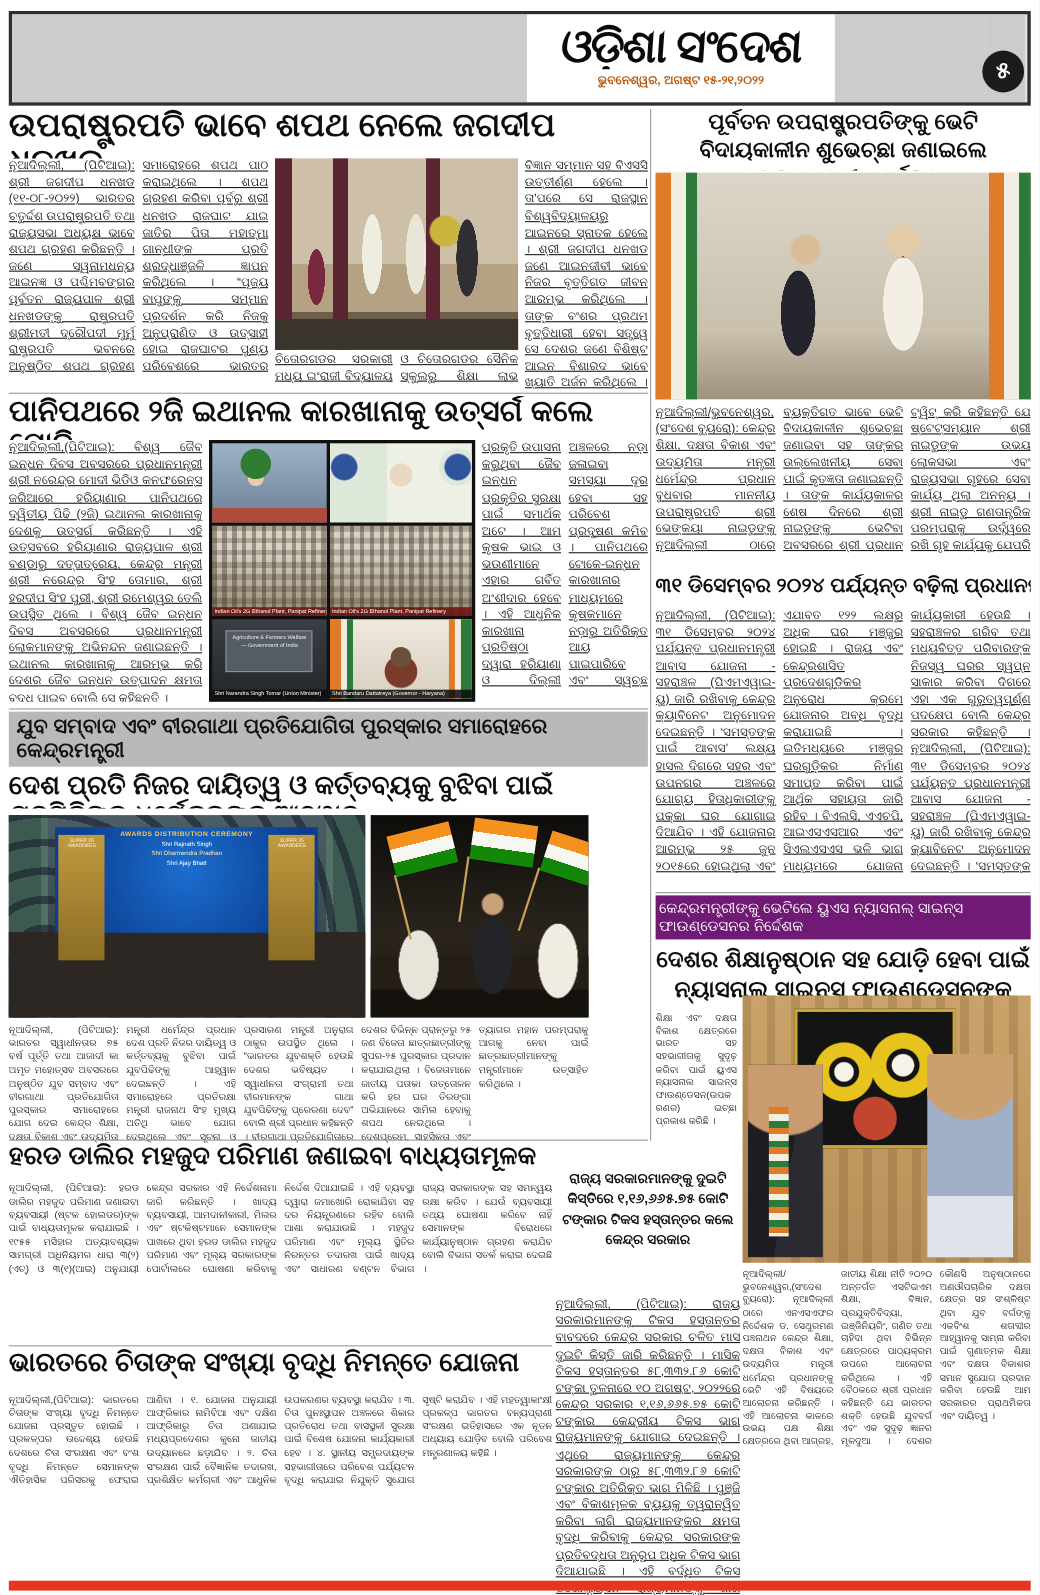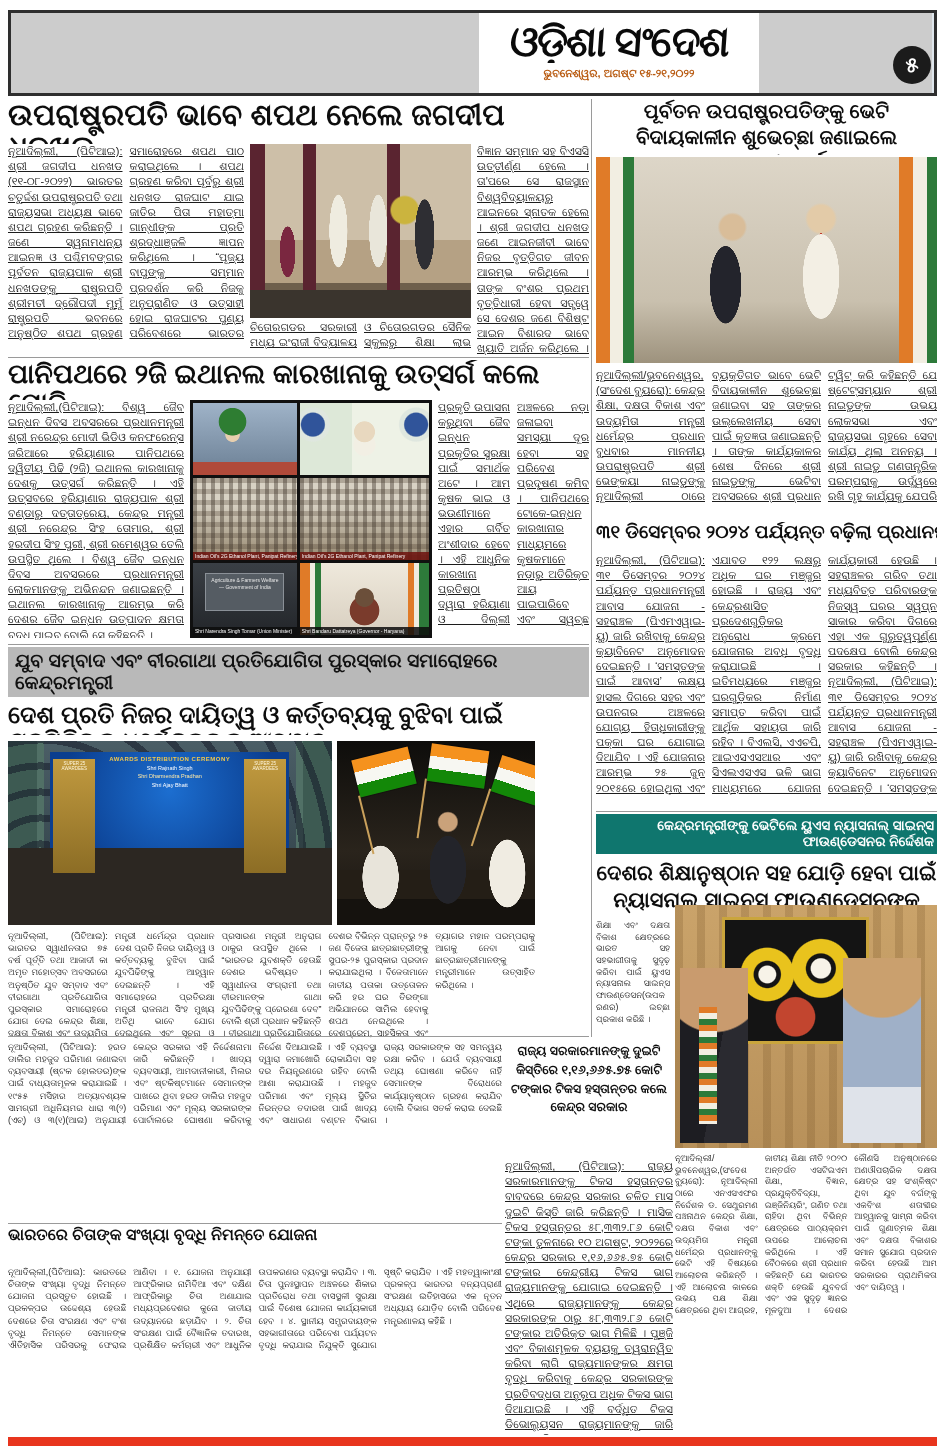--- a/index.html
+++ b/index.html
@@ -4,21 +4,21 @@
 <style>
   html,body{margin:0;padding:0;background:#e9e9e9;}
   .page{position:relative;width:945px;height:1450px;background:#ffffff;
         font-family:"Liberation Sans","DejaVu Sans",sans-serif;overflow:hidden;margin:0 auto;}
   .abs{position:absolute;}
   .rule-h{position:absolute;height:1px;background:#9a9a9a;}
   .rule-v{position:absolute;width:1px;background:#9a9a9a;}
   .headline{font-weight:bold;color:#0d0d0d;line-height:1.08;overflow:hidden;}
   .body-text{text-align:justify;color:#1c1c1c;overflow:hidden;word-break:break-word;}
   .kicker-grey{background:#b9b9b9;color:#111;font-weight:bold;padding:3px 7px;overflow:hidden;}
-  .kicker-black{background:#0f766e;color:#ffffff;font-weight:bold;text-align:right;padding:4px 3px;overflow:hidden;}
+  .kicker-black{background:#701a75;color:#ffffff;font-weight:normal;text-align:left;padding:4px 3px;overflow:hidden;}
 
   
   .masthead{left:8px;top:10px;width:929px;height:86px;border:3px solid #2e2e2e;
             box-sizing:border-box;background:#dfe6ec;display:flex;overflow:hidden;}
   .mh-img{height:100%;flex:none;}
   .mh-taj{width:110px;background:
       radial-gradient(circle at 50% 52%, #f6f4ee 0 16%, transparent 17%),
       linear-gradient(0deg,#3f6b3a 0 12%,transparent 12%),
       linear-gradient(180deg,#7fb2d9 0 60%,#e8eef2 60% 78%,#cdd8df 78%);}
   .mh-court1,.mh-court2{background:
@@ -252,28 +252,29 @@
   <div class="abs body-text fs86" style="left:596px;top:920px;width:74px;height:118px;">ଶିକ୍ଷା ଏବଂ ଦକ୍ଷତା ବିକାଶ କ୍ଷେତ୍ରରେ ଭାରତ ସହ ସହଭାଗୀତାକୁ ସୁଦୃଢ଼ କରିବା ପାଇଁ ୟୁଏସ ନ୍ୟାସନାଲ ସାଇନ୍ସ ଫାଉଣ୍ଡେସନ(ଉପକରଣର) ଇଚ୍ଛା ପ୍ରକାଶ କରିଛି ।</div>
   <div class="abs photo photo-nsf" style="left:675px;top:905px;width:262px;height:243px;">
     <div class="nsf-painting"></div>
     <div class="nsf-fig-left"></div>
     <div class="nsf-scarf"></div>
     <div class="nsf-fig-right"></div>
   </div>
   <div class="abs body-text cols3 fs86" style="left:675px;top:1153px;width:262px;height:282px;">ନୂଆଦିଲ୍ଲୀ/ଭୁବନେଶ୍ୱର,(ସଂଦେଶ ବ୍ୟୁରୋ): ନୂଆଦିଲ୍ଲୀ ଠାରେ ଏନଏସଏଫର ନିର୍ଦ୍ଦେଶକ ଡ. ସେଥୁରମଣ ପଞ୍ଚନାଥନ କେନ୍ଦ୍ର ଶିକ୍ଷା, ଦକ୍ଷତା ବିକାଶ ଏବଂ ଉଦ୍ୟମିତା ମନ୍ତ୍ରୀ ଧର୍ମେନ୍ଦ୍ର ପ୍ରଧାନଙ୍କୁ ଭେଟି ଏହି ବିଷୟରେ ଆଲୋଚନା କରିଛନ୍ତି । ଏହି ଆଲୋଚନା କାଳରେ ଉଭୟ ପକ୍ଷ ଶିକ୍ଷା କ୍ଷେତ୍ରରେ ଥିବା ଆଗ୍ରହ, ଜାତୀୟ ଶିକ୍ଷା ନୀତି ୨୦୨୦ ଅନ୍ତର୍ଗତ ଏସଟିଇଏମ ଶିକ୍ଷା, ବିଜ୍ଞାନ, ପ୍ରଯୁକ୍ତିବିଦ୍ୟା, ଇଞ୍ଜିନିୟରିଂ, ଗଣିତ ତଥା ଚାହିଦା ଥିବା ବିଭିନ୍ନ କ୍ଷେତ୍ରରେ ପାଠ୍ୟକ୍ରମ ଉପରେ ଆଲୋଚନା କରିଥିଲେ । ଏହି ବୈଠକରେ ଶ୍ରୀ ପ୍ରଧାନ କହିଛନ୍ତି ଯେ ଭାରତର ଶକ୍ତି ହେଉଛି ଯୁବବର୍ଗ ଏବଂ ଏକ ସୁଦୃଢ଼ ଜ୍ଞାନର ମୂଳଦୁଆ । ଦେଶର କୌଣସି ଅନୁଷ୍ଠାନରେ ଅଣଔପଚାରିକ ଦକ୍ଷତା କ୍ଷେତ୍ର ସହ ସଂଶ୍ଳିଷ୍ଟ ଥିବା ଯୁବ ବର୍ଗଙ୍କୁ ଏକବିଂଶ ଶତାବ୍ଦୀର ଆହ୍ୱାନକୁ ସାମ୍ନା କରିବା ପାଇଁ ଗୁଣାତ୍ମକ ଶିକ୍ଷା ଏବଂ ଦକ୍ଷତା ବିକାଶର ସମାନ ସୁଯୋଗ ପ୍ରଦାନ କରିବା ହେଉଛି ଆମ ସରକାରର ପ୍ରାଥମିକତା ଏବଂ ଦାୟିତ୍ୱ ।</div>
 
   <div class="abs" style="left:505px;top:1042px;width:168px;">
-    <div class="tax-head" style="height:112px;">ରାଜ୍ୟ ସରକାରମାନଙ୍କୁ ଦୁଇଟି କିସ୍ତିରେ ୧,୧୬,୬୬୫.୭୫ କୋଟି ଟଙ୍କାର ଟିକସ ହସ୍ତାନ୍ତର କଲେ କେନ୍ଦ୍ର ସରକାର</div>
+    <div class="tax-head" style="height:112px;margin-top:20px;">ରାଜ୍ୟ ସରକାରମାନଙ୍କୁ ଦୁଇଟି କିସ୍ତିରେ ୧,୧୬,୬୬୫.୭୫ କୋଟି ଟଙ୍କାର ଟିକସ ହସ୍ତାନ୍ତର କଲେ କେନ୍ଦ୍ର ସରକାର</div>
     <div class="body-text fs9" style="height:276px;margin-top:5px;">ନୂଆଦିଲ୍ଲୀ, (ପିଟିଆଇ): ରାଜ୍ୟ ସରକାରମାନଙ୍କୁ ଟିକସ ହସ୍ତାନ୍ତର ବାବଦରେ କେନ୍ଦ୍ର ସରକାର ଚଳିତ ମାସ ଦୁଇଟି କିସ୍ତି ଜାରି କରିଛନ୍ତି । ମାସିକ ଟିକସ ହସ୍ତାନ୍ତର ୫୮,୩୩୨.୮୬ କୋଟି ଟଙ୍କା ତୁଳନାରେ ୧୦ ଅଗଷ୍ଟ, ୨୦୨୨ରେ କେନ୍ଦ୍ର ସରକାର ୧,୧୬,୬୬୫.୭୫ କୋଟି ଟଙ୍କାର କେନ୍ଦ୍ରୀୟ ଟିକସ ଭାଗ ରାଜ୍ୟମାନଙ୍କୁ ଯୋଗାଇ ଦେଇଛନ୍ତି । ଏଥିରେ ରାଜ୍ୟମାନଙ୍କୁ କେନ୍ଦ୍ର ସରକାରଙ୍କ ଠାରୁ ୫୮,୩୩୨.୮୬ କୋଟି ଟଙ୍କାର ଅତିରିକ୍ତ ଭାଗ ମିଳିଛି । ପୁଞ୍ଜି ଏବଂ ବିକାଶମୂଳକ ବ୍ୟୟକୁ ତ୍ୱରାନ୍ୱିତ କରିବା ଲାଗି ରାଜ୍ୟମାନଙ୍କର କ୍ଷମତା ବୃଦ୍ଧି କରିବାକୁ କେନ୍ଦ୍ର ସରକାରଙ୍କ ପ୍ରତିବଦ୍ଧତା ଅନୁରୂପ ଅଧିକ ଟିକସ ଭାଗ ଦିଆଯାଇଛି । ଏହି ବର୍ଦ୍ଧିତ ଟିକସ ଡିଭୋଲ୍ୟୁସନ ରାଜ୍ୟମାନଙ୍କୁ ଜାରି କରାଯାଇଛି ।</div>
   </div>
 
   <div class="abs" style="left:8px;top:1038px;width:494px;">
+    <div class="headline" style="font-size:23px;height:33px;">ହରଡ ଡାଲିର ମହଜୁଦ ପରିମାଣ ଜଣାଇବା ବାଧ୍ୟତାମୂଳକ</div>
     <div class="body-text cols4 fs88" style="height:145px;margin-top:3px;">ନୂଆଦିଲ୍ଲୀ, (ପିଟିଆଇ): ହରଡ ଡାଲିର ମହଜୁଦ ପରିମାଣ ଜଣାଇବା ବ୍ୟବସାୟୀ (ଷ୍ଟକ ହୋଲଡର)ଙ୍କ ପାଇଁ ବାଧ୍ୟତାମୂଳକ କରାଯାଇଛି । ୧୯୫୫ ମସିହାର ଅତ୍ୟାବଶ୍ୟକ ସାମଗ୍ରୀ ଅଧିନିୟମର ଧାରା ୩(୨)(ଏଚ୍) ଓ ୩(୧)(ଆଇ) ଅନୁଯାୟୀ କେନ୍ଦ୍ର ସରକାର ଏହି ନିର୍ଦ୍ଦେଶନାମା ଜାରି କରିଛନ୍ତି । ଖାଦ୍ୟ ବ୍ୟବସାୟୀ, ଆମଦାନୀକାରୀ, ମିଲର ଏବଂ ଷ୍ଟକିଷ୍ଟମାନେ ସେମାନଙ୍କ ପାଖରେ ଥିବା ହରଡ ଡାଲିର ମହଜୁଦ ପରିମାଣ ଏବଂ ମୂଲ୍ୟ ସରକାରଙ୍କ ପୋର୍ଟାଲରେ ଘୋଷଣା କରିବାକୁ ନିର୍ଦ୍ଦେଶ ଦିଆଯାଇଛି । ଏହି ବ୍ୟବସ୍ଥା ଦ୍ୱାରା ଜମାଖୋରି ରୋକାଯିବା ସହ ଦର ନିୟନ୍ତ୍ରଣରେ ରହିବ ବୋଲି ଆଶା କରାଯାଉଛି । ମହଜୁଦ ପରିମାଣ ଏବଂ ମୂଲ୍ୟ ସ୍ଥିତିର ନିରନ୍ତର ତଦାରଖ ପାଇଁ ଖାଦ୍ୟ ଏବଂ ସାଧାରଣ ବଣ୍ଟନ ବିଭାଗ ରାଜ୍ୟ ସରକାରଙ୍କ ସହ ସମନ୍ୱୟ ରକ୍ଷା କରିବ । ଯେଉଁ ବ୍ୟବସାୟୀ ତଥ୍ୟ ଘୋଷଣା କରିବେ ନାହିଁ ସେମାନଙ୍କ ବିରୋଧରେ କାର୍ଯ୍ୟାନୁଷ୍ଠାନ ଗ୍ରହଣ କରାଯିବ ବୋଲି ବିଭାଗ ସତର୍କ କରାଇ ଦେଇଛି ।</div>
   </div>
   <div class="rule-h" style="left:8px;top:1223px;width:494px;"></div>
 
   <div class="abs" style="left:8px;top:1226px;width:494px;">
-    <div class="headline" style="font-size:16px;height:37px;">ଭାରତରେ ଚିତାଙ୍କ ସଂଖ୍ୟା ବୃଦ୍ଧି ନିମନ୍ତେ ଯୋଜନା</div>
+    <div class="headline" style="font-size:24px;height:37px;">ଭାରତରେ ଚିତାଙ୍କ ସଂଖ୍ୟା ବୃଦ୍ଧି ନିମନ୍ତେ ଯୋଜନା</div>
     <div class="body-text cols4 fs88" style="height:166px;margin-top:3px;">ନୂଆଦିଲ୍ଲୀ,(ପିଟିଆଇ): ଭାରତରେ ଚିତାଙ୍କ ସଂଖ୍ୟା ବୃଦ୍ଧି ନିମନ୍ତେ ଯୋଜନା ପ୍ରସ୍ତୁତ ହୋଇଛି । ପ୍ରକଳ୍ପର ଉଦ୍ଦେଶ୍ୟ ହେଉଛି ଦେଶରେ ଚିତା ସଂରକ୍ଷଣ ଏବଂ ବଂଶ ବୃଦ୍ଧି ନିମନ୍ତେ ସେମାନଙ୍କ ଐତିହାସିକ ପରିସରକୁ ଫେରାଇ ଆଣିବା । ୧. ଯୋଜନା ଅନୁଯାୟୀ ଆଫ୍ରିକାର ନାମିବିଆ ଏବଂ ଦକ୍ଷିଣ ଆଫ୍ରିକାରୁ ଚିତା ଅଣାଯାଇ ମଧ୍ୟପ୍ରଦେଶର କୁନୋ ଜାତୀୟ ଉଦ୍ୟାନରେ ଛଡ଼ାଯିବ । ୨. ଚିତା ସଂରକ୍ଷଣ ପାଇଁ ବୈଜ୍ଞାନିକ ତଦାରଖ, ପ୍ରଶିକ୍ଷିତ କର୍ମଚାରୀ ଏବଂ ଆଧୁନିକ ଉପକରଣର ବ୍ୟବସ୍ଥା କରାଯିବ । ୩. ଚିତା ପୁନଃସ୍ଥାପନ ଅଞ୍ଚଳରେ ଶିକାର ପ୍ରତିରୋଧ ତଥା ବାସସ୍ଥଳୀ ସୁରକ୍ଷା ପାଇଁ ବିଶେଷ ଯୋଜନା କାର୍ଯ୍ୟକାରୀ ହେବ । ୪. ସ୍ଥାନୀୟ ସମ୍ପ୍ରଦାୟଙ୍କ ସହଭାଗୀତାରେ ପରିବେଶ ପର୍ଯ୍ୟଟନ ବୃଦ୍ଧି କରାଯାଇ ନିଯୁକ୍ତି ସୁଯୋଗ ସୃଷ୍ଟି କରାଯିବ । ଏହି ମହତ୍ୱାକାଂକ୍ଷୀ ପ୍ରକଳ୍ପ ଭାରତର ବନ୍ୟପ୍ରାଣୀ ସଂରକ୍ଷଣ ଇତିହାସରେ ଏକ ନୂତନ ଅଧ୍ୟାୟ ଯୋଡ଼ିବ ବୋଲି ପରିବେଶ ମନ୍ତ୍ରଣାଳୟ କହିଛି ।</div>
   </div>
 
   <div class="redbar"></div>
 </div>
 
 </body></html>

